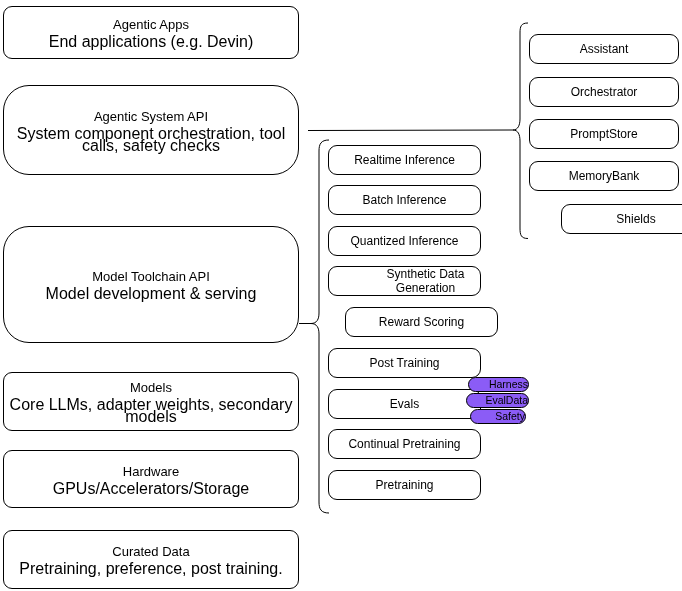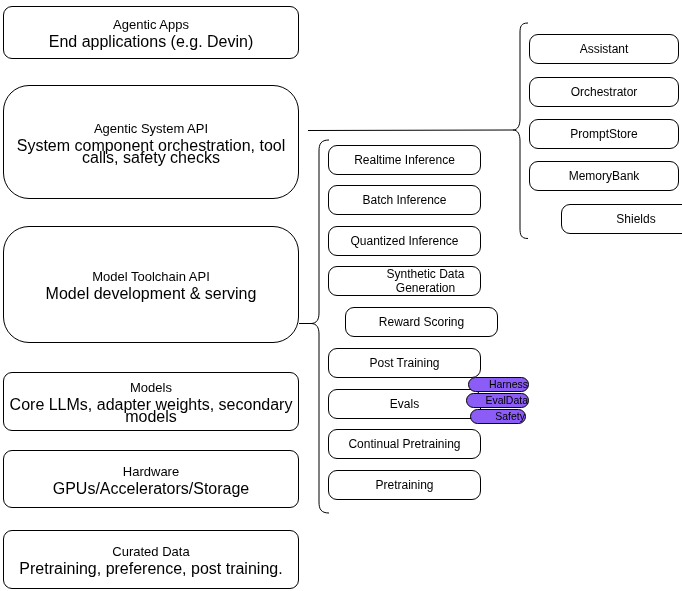--- a/index.html
+++ b/index.html
@@ -90,21 +90,21 @@
   .pill-safety   { left: 470px; top: 409px; width: 56px; height: 15px; }
 
   .m-0 { top: 145px; } .m-1 { top: 185px; } .m-2 { top: 226px; }
   .m-3 { top: 266px; padding-left: 42px; } .m-4 { top: 307px; margin-left: 17px; } .m-5 { top: 348px; }
   .m-6 { top: 389px; } .m-7 { top: 429px; } .m-8 { top: 470px; }
 
   .c-0 { top: 34px; }  .c-1 { top: 77px; }  .c-2 { top: 119px; }
   .c-3 { top: 161px; } .c-4 { top: 204px; margin-left: 32px; }
 
   .l-0 { top: 6px;   height: 53px; }
-  .l-1 { top: 85px;  height: 114px; }
+  .l-1 { top: 85px;  height: 90px; }
   .l-2 { top: 226px; height: 117px; }
   .l-3 { top: 372px; height: 59px; }
   .l-4 { top: 450px; height: 58px; }
   .l-5 { top: 530px; height: 59px; }
 </style>
 </head>
 <body>
 
 <div class="canvas">
 

